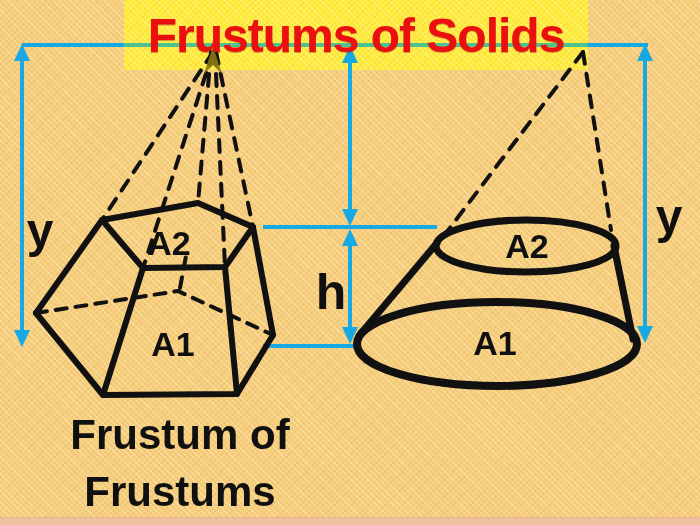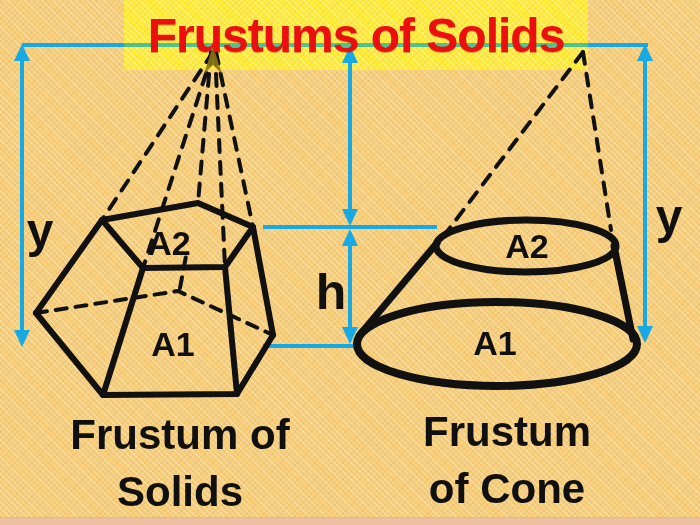--- a/index.html
+++ b/index.html
@@ -127,21 +127,17 @@
   <div class="lbl dim" style="left:669px;top:217px;">y</div>
   <div class="lbl" style="left:331px;top:292px;font-size:50px;">h</div>
 
   <div class="lbl face" style="left:169px;top:243px;">A2</div>
   <div class="lbl face" style="left:173px;top:344px;">A1</div>
   <div class="lbl face" style="left:527px;top:246px;">A2</div>
   <div class="lbl face" style="left:495px;top:343px;">A1</div>
 
   <div class="caption" style="left:180px;top:406px;">
     <div>Frustum of</div>
-    <div>Solids</div>
-  </div>
-  <div class="caption" style="left:507px;top:403px;">
-    <div>Frustum</div>
-    <div>of Cone</div>
+    <div>Frustums</div>
   </div>
 
   <div id="footer-strip"></div>
 </div>
 
 </body></html>

